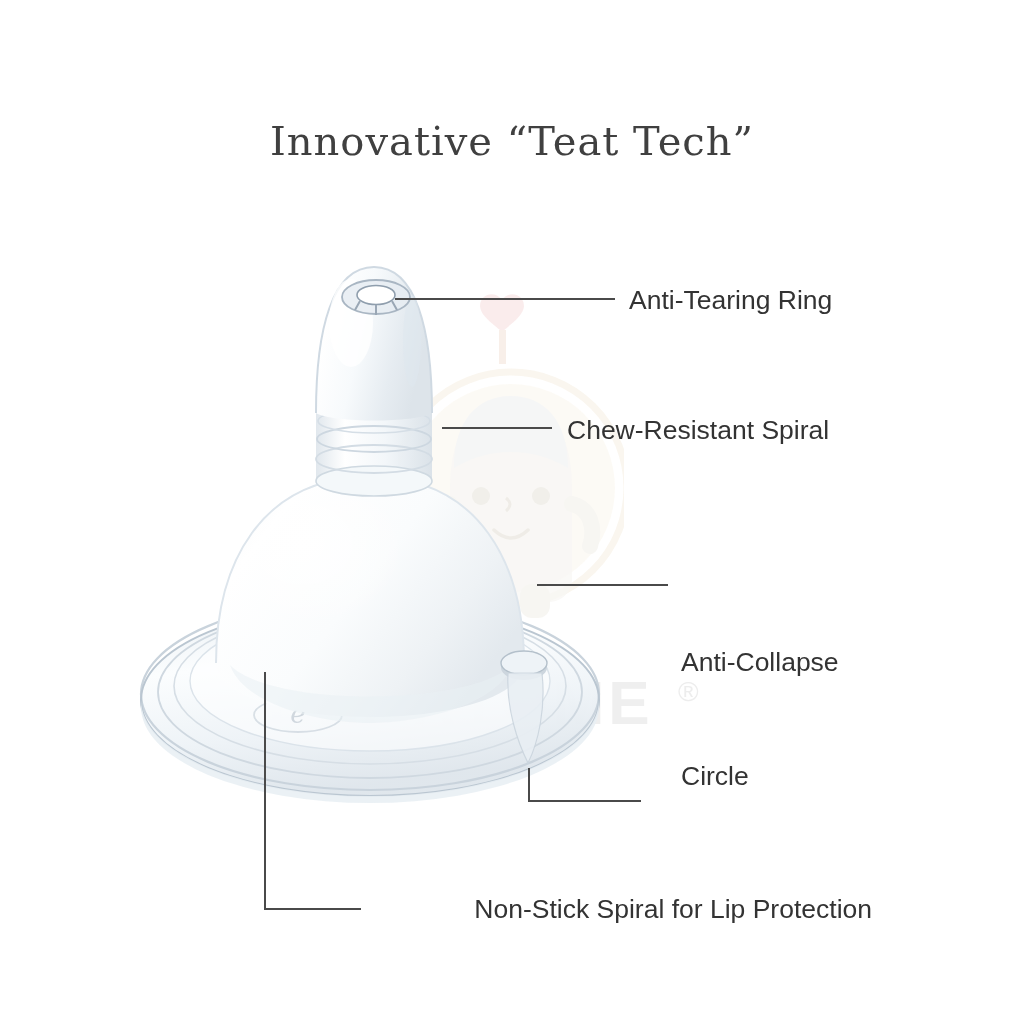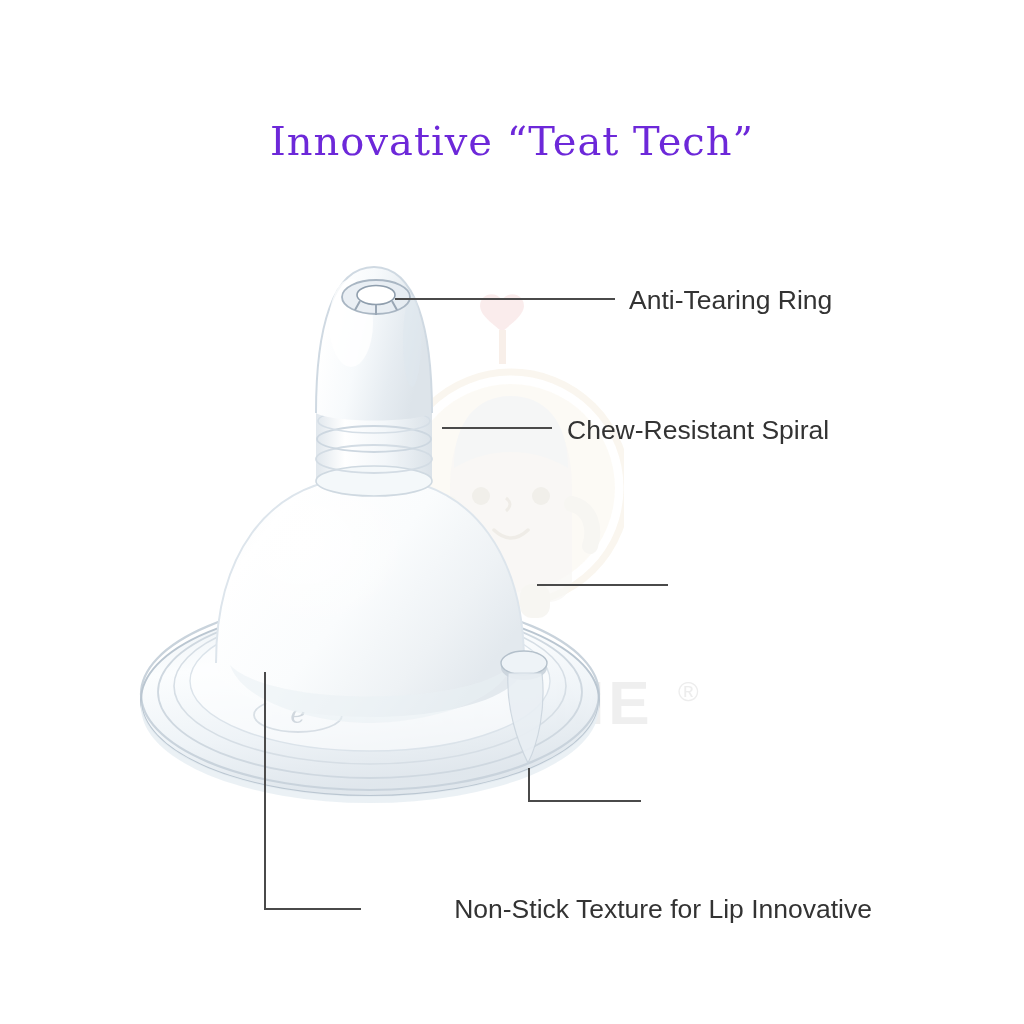--- a/index.html
+++ b/index.html
@@ -12,21 +12,21 @@
   }
   #stage{position:absolute;inset:0;width:1024px;height:1024px;}
 
   
   .title{
     position:absolute;left:0;top:118px;width:1024px;
     text-align:center;
     font-family:"DejaVu Serif","Liberation Serif",serif;
     font-size:40px;
     letter-spacing:1px;
-    color:#6d28d9;
+    color:#404040;
     white-space:pre;
   }
 
   
   .wm{position:absolute;pointer-events:none;}
   .wm-emblem{
     left:398px;top:292px;width:226px;height:330px;
     opacity:.55;
   }
   .wm-text{
@@ -198,19 +198,23 @@
   <div class="lead lead-v" style="left:528px;top:768px;height:33px;"></div>
   <div class="lead lead-h" style="left:528px;top:800px;width:113px;"></div>
 
   <div class="lead lead-v" style="left:264px;top:672px;height:237px;"></div>
   <div class="lead lead-h" style="left:264px;top:908px;width:97px;"></div>
 
   <div class="label l-spiral">Chew-Resistant Spiral</div>
 
   <div class="label l-ring">Anti-Tearing Ring</div>
 
+  <div class="label l-collapse">
+    <div>Anti-Collapse</div>
+    <div>Circle</div>
+  </div>
 
   <div class="label l-aspir">
   </div>
 
-  <div class="label l-nonstick">Non-Stick Texture for Lip Innovative</div>
+  <div class="label l-nonstick">Non-Stick Spiral for Lip Protection</div>
 
 </div>
 
 </body></html>

